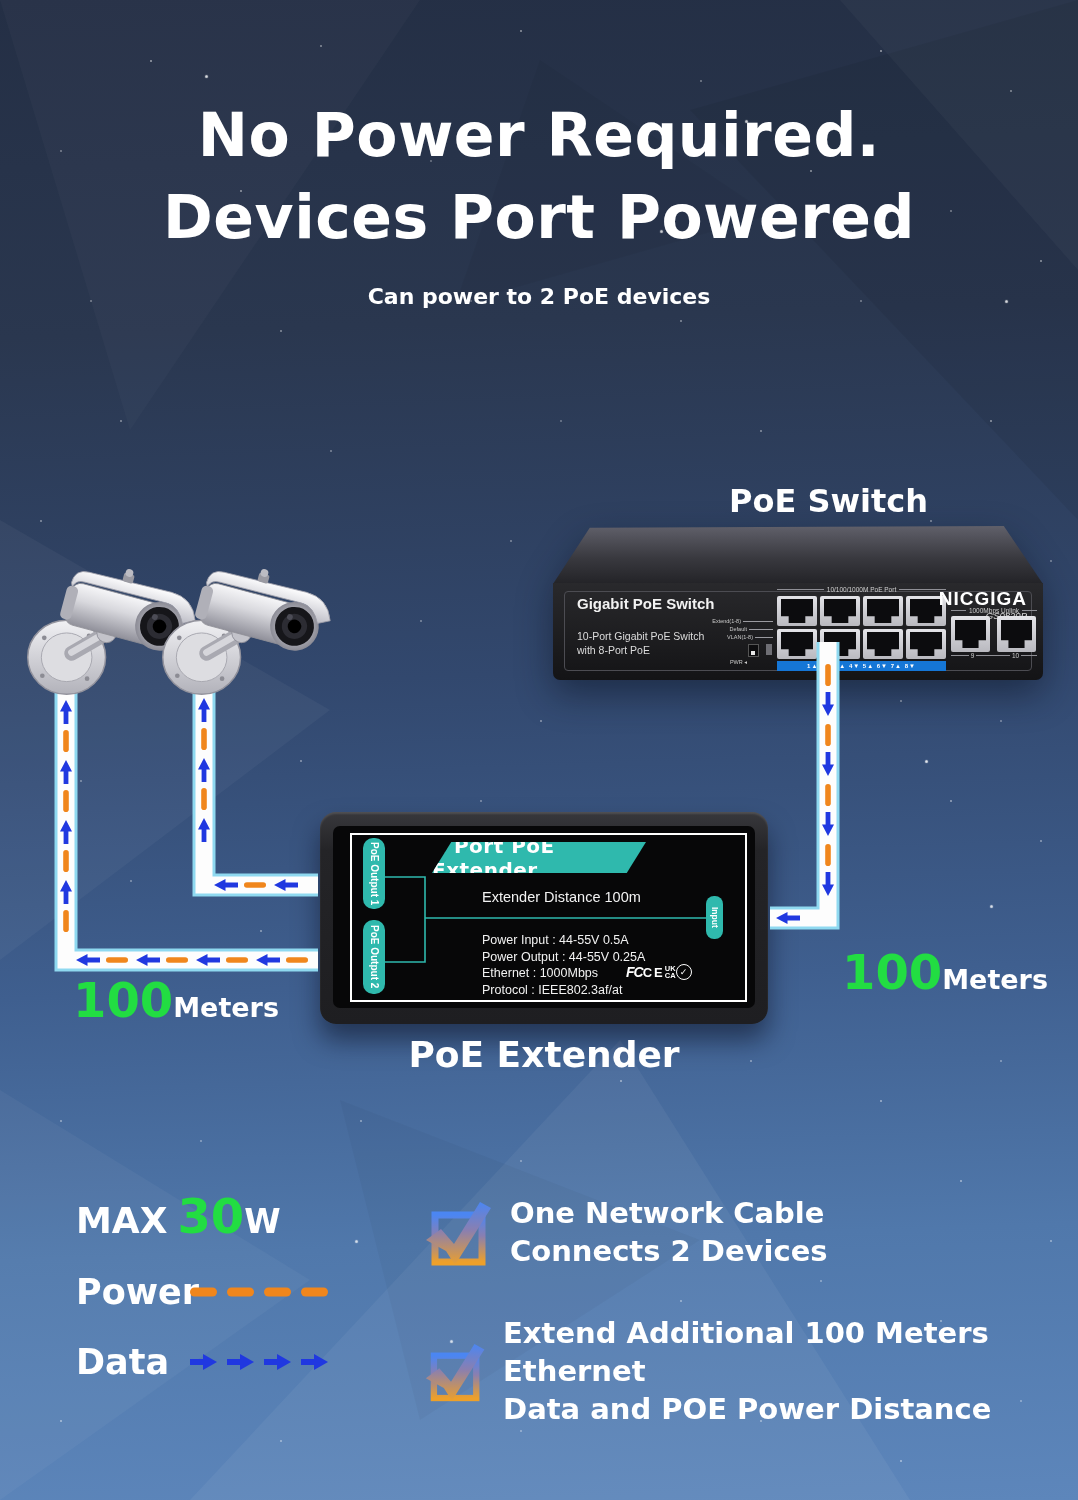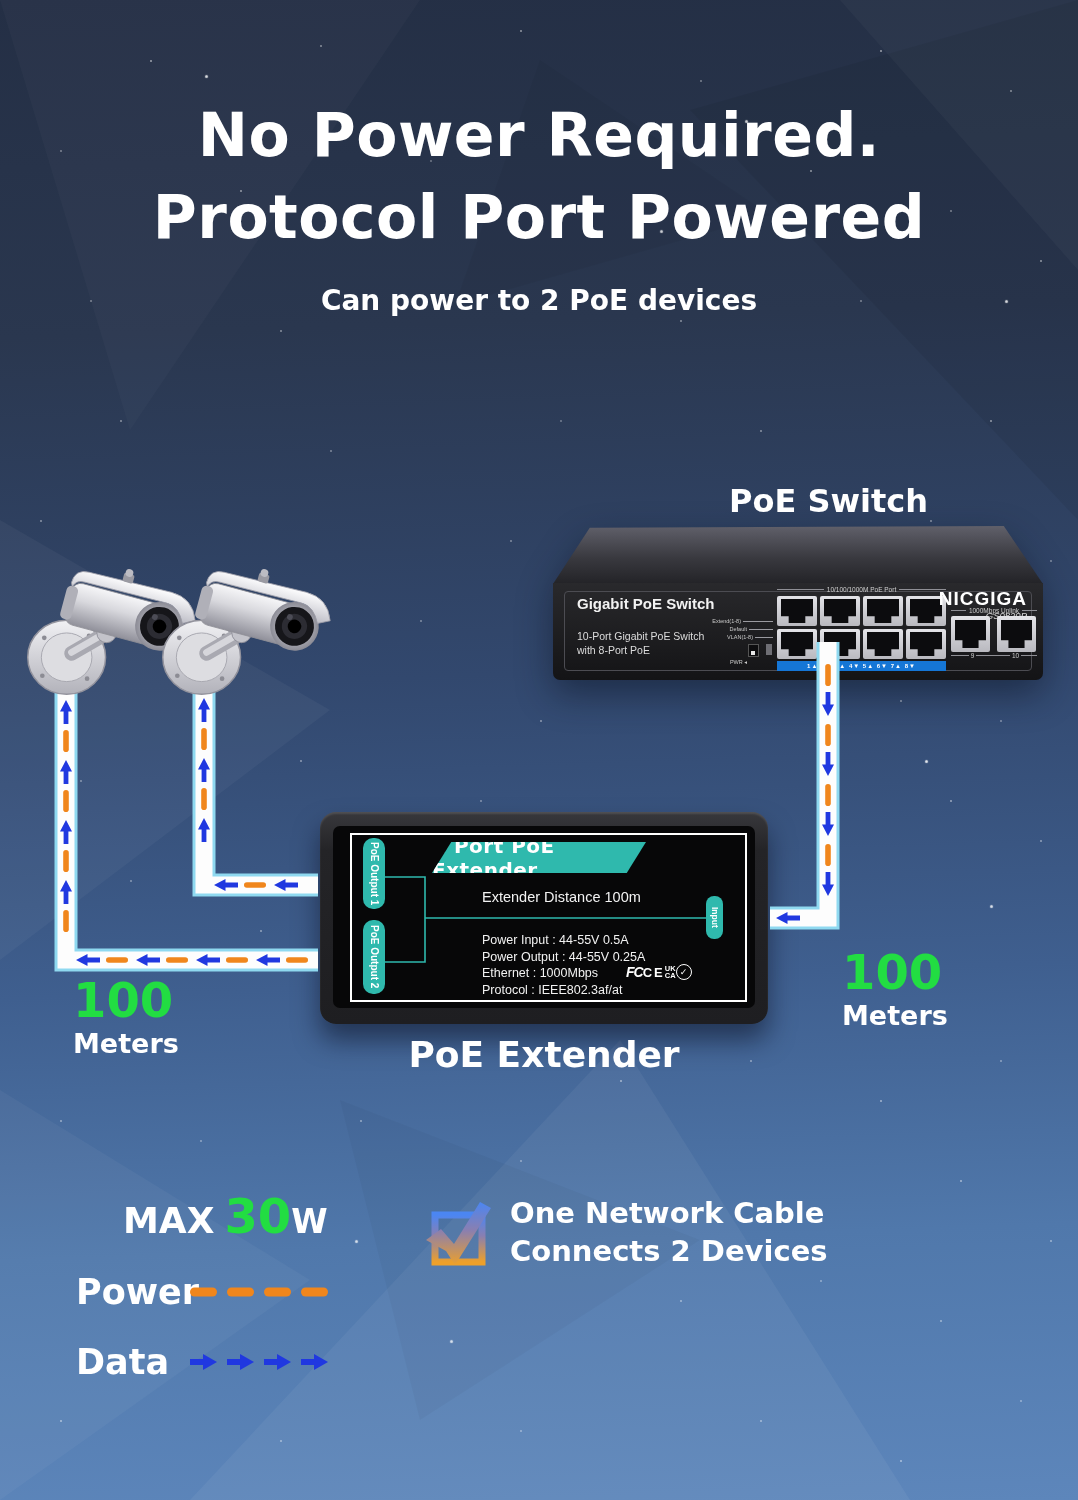--- a/index.html
+++ b/index.html
@@ -32,27 +32,27 @@
     60px 1420px 0 rgba(255,255,255,.5),280px 1440px 0 rgba(255,255,255,.45),520px 1430px 0 rgba(255,255,255,.4),
     760px 1420px 0 rgba(255,255,255,.45),900px 1460px 0 rgba(255,255,255,.5),1020px 1400px 0 rgba(255,255,255,.4);}
   .stars2{width:3px;height:3px;box-shadow:
     205px 75px 1px rgba(255,255,255,.85),745px 120px 1px rgba(255,255,255,.8),1005px 300px 1px rgba(255,255,255,.85),
     85px 680px 1px rgba(255,255,255,.8),925px 760px 1px rgba(255,255,255,.9),565px 1050px 1px rgba(255,255,255,.8),
     355px 1240px 1px rgba(255,255,255,.8),990px 905px 1px rgba(255,255,255,.85),660px 230px 1px rgba(255,255,255,.8),
     450px 1340px 1px rgba(255,255,255,.8);}
 
   .hdr{position:absolute;top:94px;left:0;width:100%;text-align:center;z-index:2;color:#fff;}
   .hdr .t{font-family:"DejaVu Sans","Liberation Sans",sans-serif;font-weight:bold;font-size:60px;line-height:82px;letter-spacing:.5px;}
-  .hdr .s{margin-top:26px;font-size:28px;font-weight:bold;font-family:"DejaVu Sans",sans-serif;}
+  .hdr .s{margin-top:26px;font-size:22px;font-weight:bold;font-family:"DejaVu Sans",sans-serif;}
 
   .lbl{position:absolute;z-index:6;color:#fff;font-family:"DejaVu Sans","Liberation Sans",sans-serif;font-weight:bold;}
   .lbl-devices{left:84px;top:516px;font-size:32px;}
   .lbl-switch{left:729px;top:482px;font-size:32px;}
   .lbl-extender{left:318px;top:1034px;width:452px;text-align:center;font-size:36px;}
-  .dist{position:absolute;z-index:6;display:flex;align-items:baseline;font-family:"DejaVu Sans",sans-serif;font-weight:bold;flex-direction:column;}
+  .dist{position:absolute;z-index:6;display:flex;align-items:baseline;font-family:"DejaVu Sans",sans-serif;font-weight:bold;}
   .dist .n{font-size:48px;color:#22dd42;}
   .dist .m{font-size:27px;color:#fff;}
   .dist-left{left:73px;top:972px;}
   .dist-right{left:842px;top:944px;}
 
   
   .cam{position:absolute;z-index:5;width:180px;height:150px;}
   .cam1{left:18px;top:556px;}
   .cam2{left:153px;top:556px;}
 
@@ -114,21 +114,21 @@
   .cert-fcc{font-size:14px;font-weight:bold;font-style:italic;letter-spacing:-1px;}
   .cert-ce{font-size:13px;font-weight:bold;letter-spacing:2px;}
   .cert-ukca{font-size:7.5px;line-height:7.5px;font-weight:bold;text-align:center;}
   .cert-check{width:14px;height:14px;border:1.3px solid #fff;border-radius:50%;display:flex;align-items:center;justify-content:center;font-size:9px;}
   .cert-check::before{content:'✓';}
 
   #cable-svg{position:absolute;inset:0;z-index:4;pointer-events:none;}
 
   
   .legend{position:absolute;left:76px;top:1188px;z-index:2;color:#fff;font-family:"DejaVu Sans",sans-serif;font-weight:bold;}
-  .max-row{display:flex;align-items:baseline;margin-left:47px;}
+  .max-row{display:flex;align-items:baseline;}
   .max-row .p{font-size:36px;}
   .max-row .v{font-size:48px;color:#22dd42;margin-left:10px;}
   .max-row .u{font-size:33px;}
   .leg-row{display:flex;align-items:center;margin-top:26px;height:44px;}
   .leg-row .t{font-size:35px;width:114px;}
   .leg-row svg{display:block;}
   .feat{position:absolute;left:424px;z-index:2;display:flex;align-items:center;}
   .feat1{top:1194px;}
   .feat2{top:1314px;}
   .feat-txt{margin-left:16px;color:#fff;font-family:"DejaVu Sans",sans-serif;font-weight:bold;font-size:29px;line-height:38px;}
@@ -147,21 +147,21 @@
     <polygon points="190,1500 620,1040 910,1500" fill="#ffffff" opacity="0.05"></polygon>
     <polygon points="0,1090 310,1280 0,1500" fill="#ffffff" opacity="0.04"></polygon>
     <polygon points="340,1100 700,1240 420,1420" fill="#000000" opacity="0.03"></polygon>
   </svg>
   <div class="stars"></div>
   <div class="stars2"></div>
 
   <div class="hdr">
     <div class="t">
       <div>No Power Required.</div>
-      <div>Protocol Port Powered</div>
+      <div>Devices Port Powered</div>
     </div>
     <div class="s">Can power to 2 PoE devices</div>
   </div>
 
   <div class="lbl lbl-switch">PoE Switch</div>
   <div class="lbl lbl-extender">PoE Extender</div>
 
   <div class="dist dist-left">
     <span class="n">100</span>
     <span class="m">Meters</span>
@@ -408,14 +408,24 @@
         </linearGradient>
       </defs>
       <rect x="11" y="20" width="47" height="47" fill="none" stroke="url(#gChk)" stroke-width="7"></rect>
       <path d="M2 45 L17 34 L30 49 L56 7 L67 13 L31 70 L22 56 Z" fill="url(#gChk)"></path>
     </svg>
     <div class="feat-txt">
       <div>One Network Cable</div>
       <div>Connects 2 Devices</div>
     </div>
   </div>
+  <div class="feat feat2">
+    <svg width="70" height="74" viewBox="0 0 70 74">
+      <rect x="11" y="20" width="47" height="47" fill="none" stroke="url(#gChk)" stroke-width="7"></rect>
+      <path d="M2 45 L17 34 L30 49 L56 7 L67 13 L31 70 L22 56 Z" fill="url(#gChk)"></path>
+    </svg>
+    <div class="feat-txt">
+      <div>Extend Additional 100 Meters Ethernet</div>
+      <div>Data and POE Power Distance</div>
+    </div>
+  </div>
 
 </div>
 
 </body></html>

